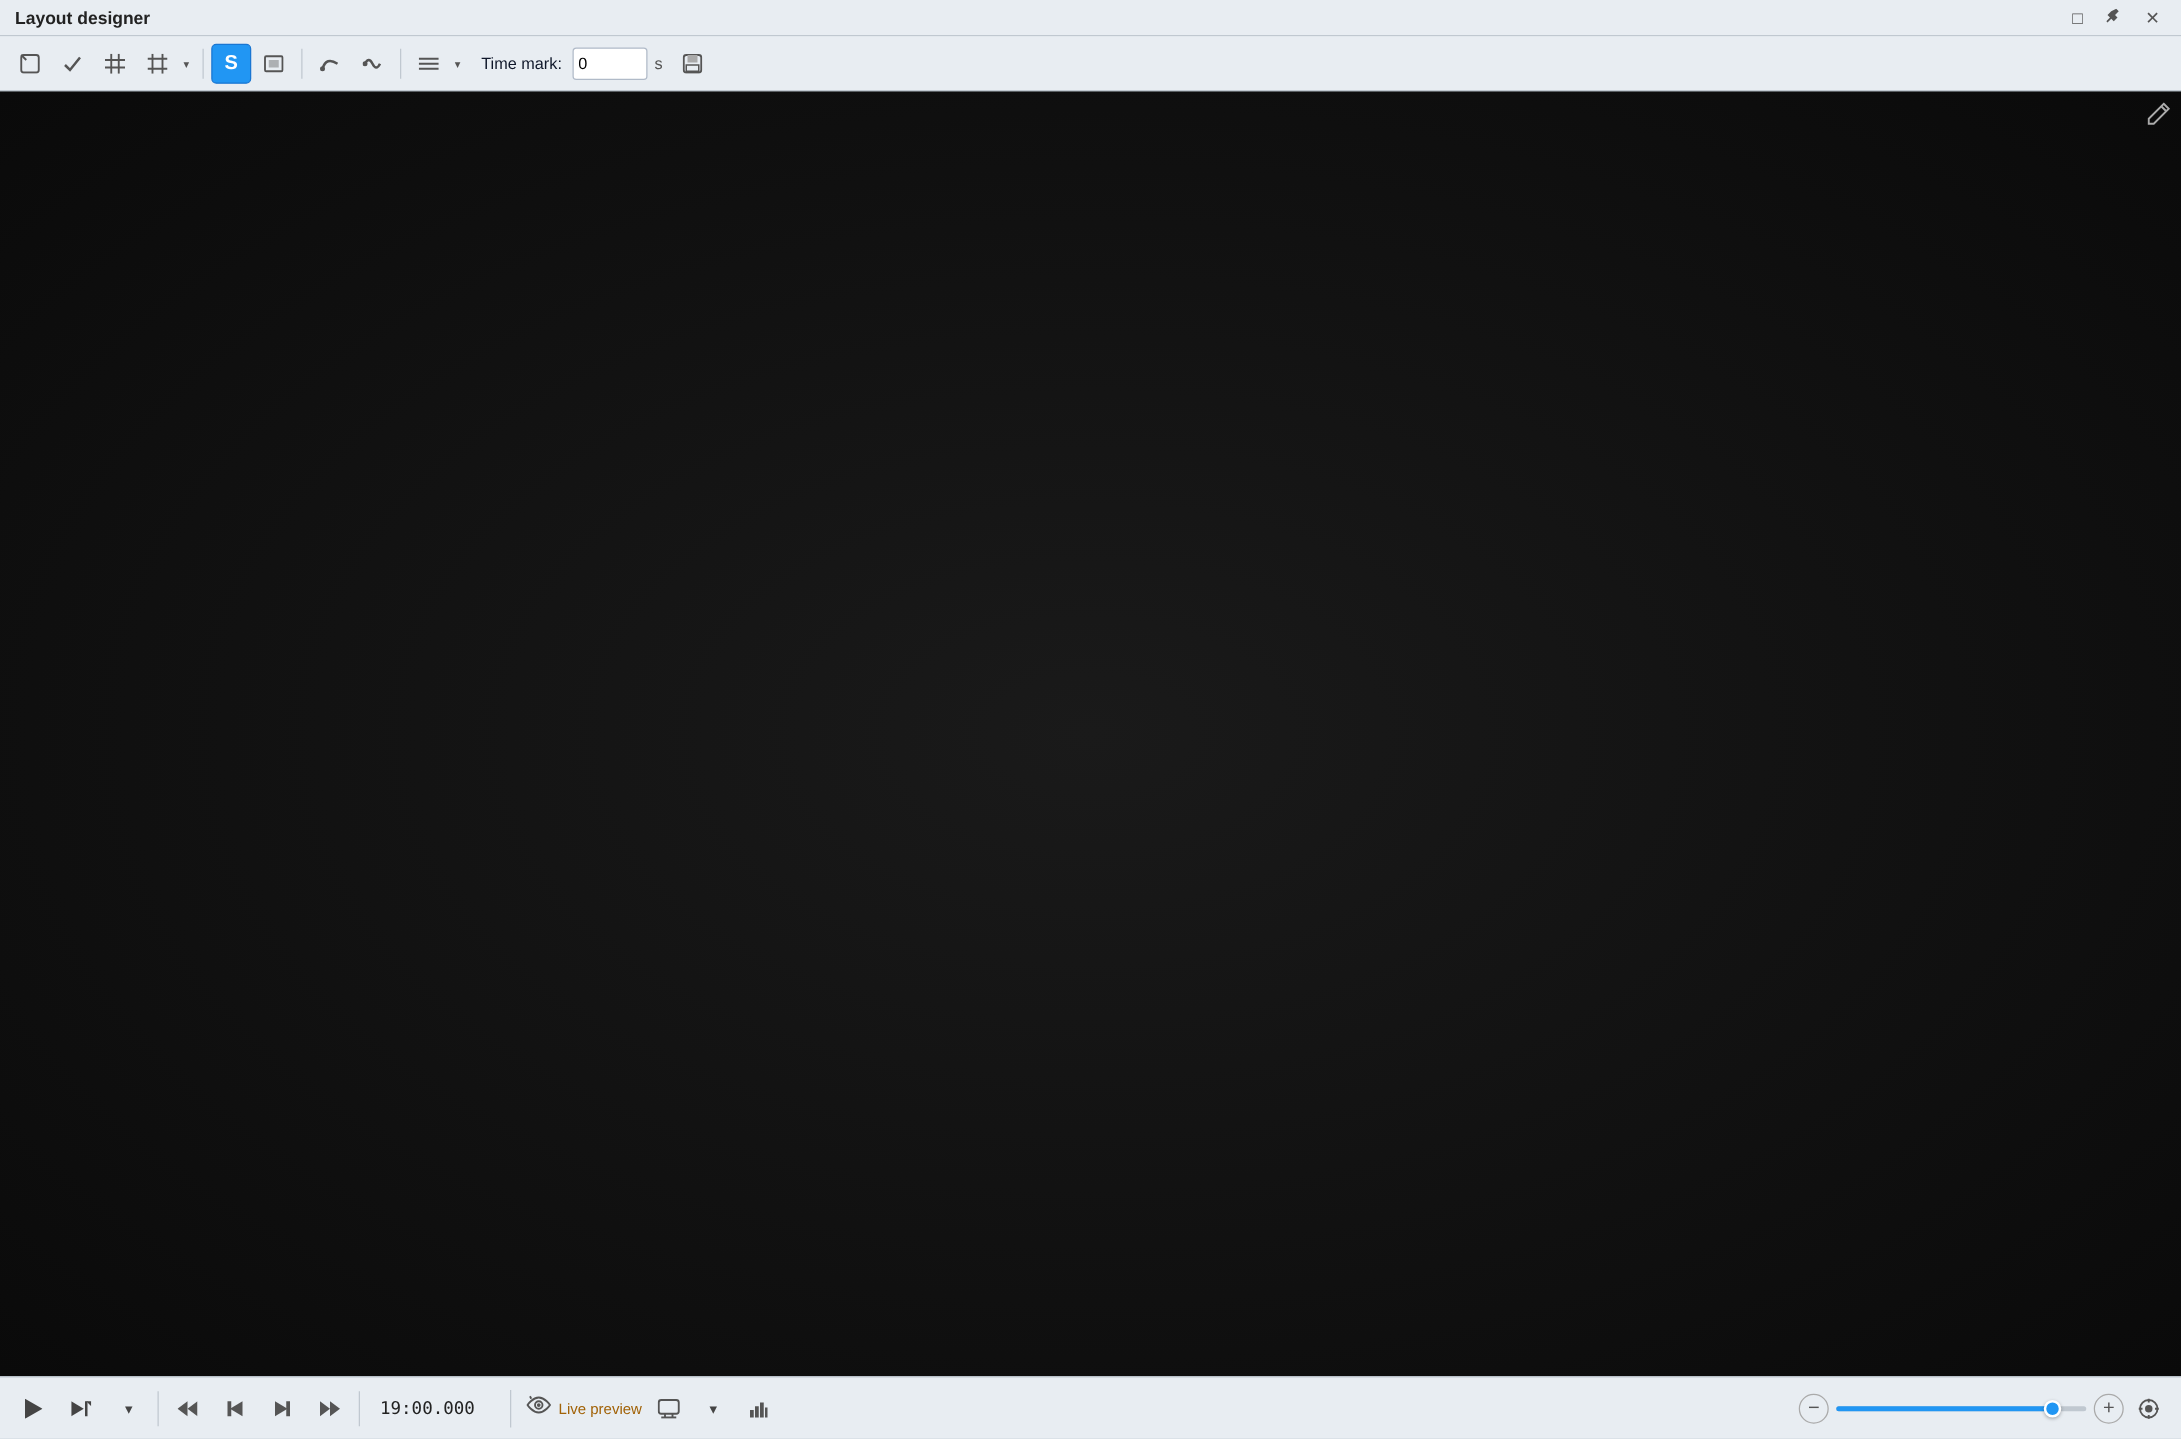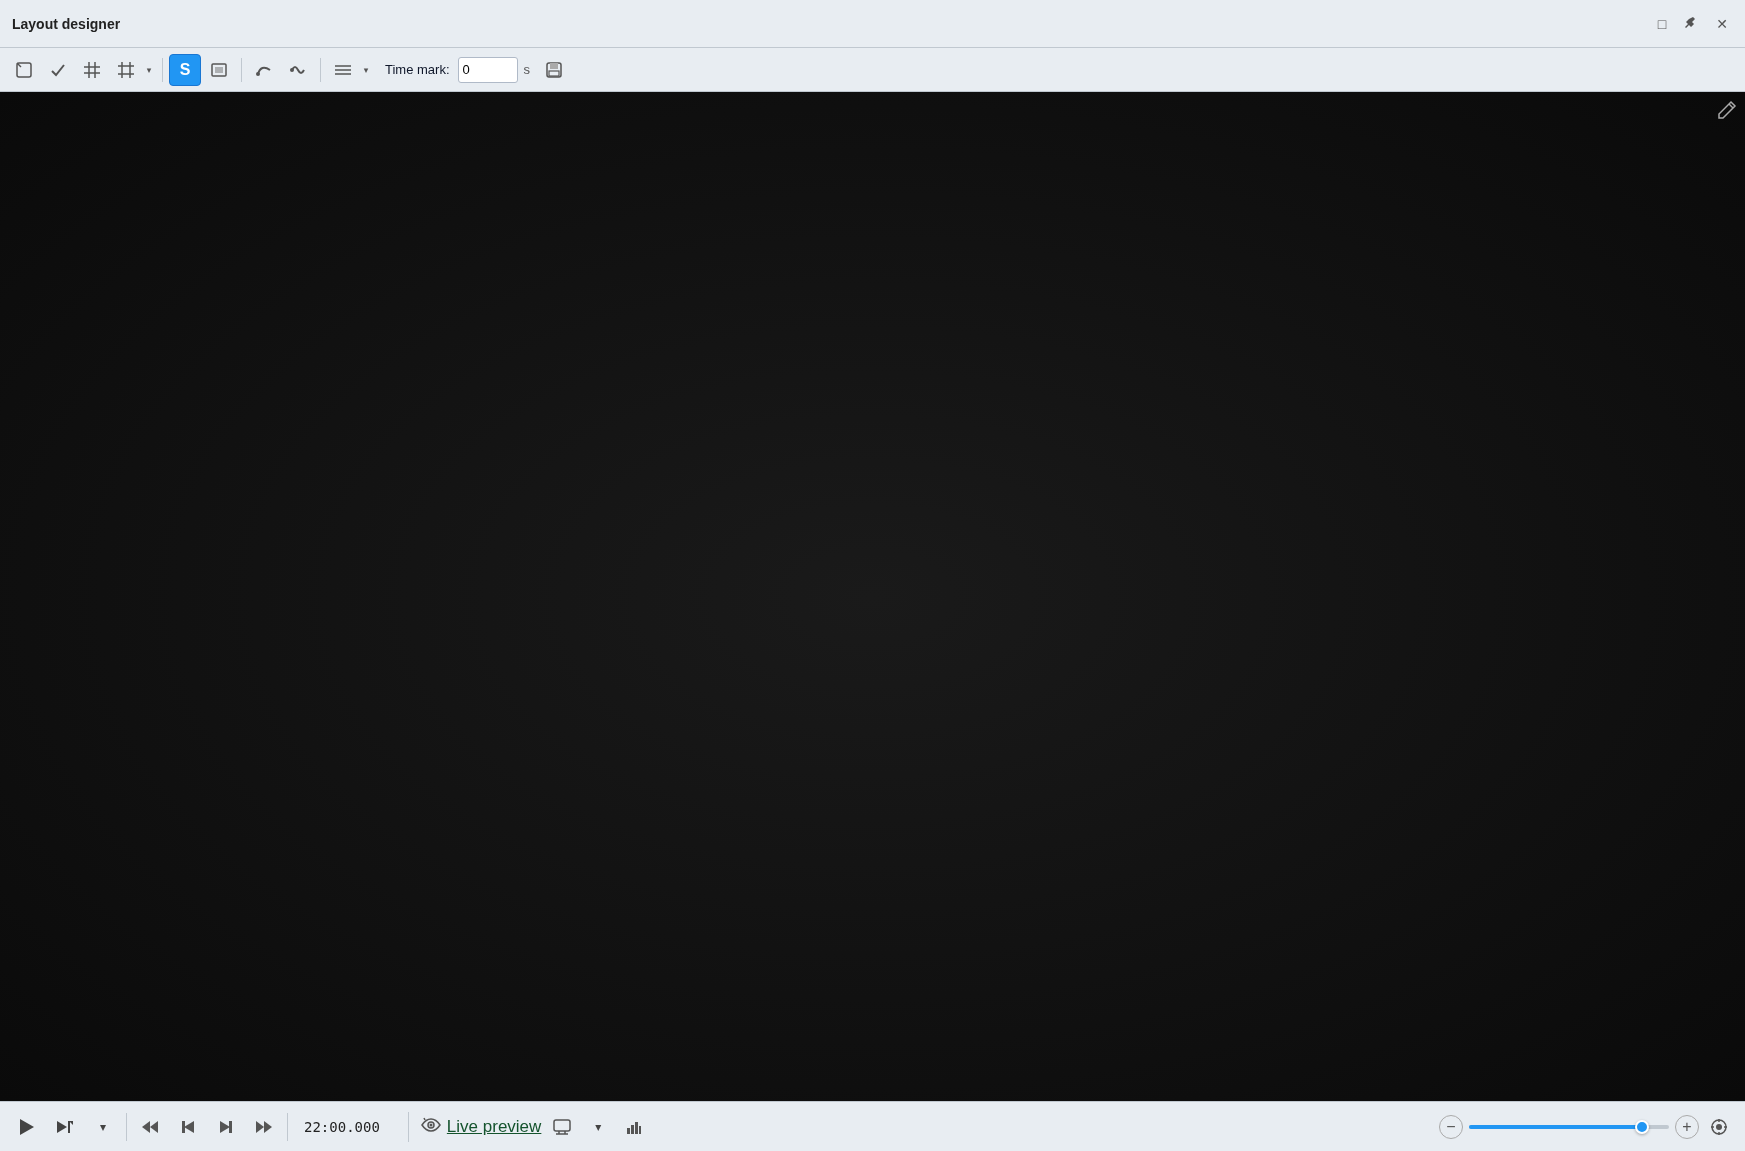--- a/index.html
+++ b/index.html
@@ -10,21 +10,21 @@
       width: 1745px;
       height: 1151px;
       overflow: hidden;
       display: flex;
       flex-direction: column;
     }
 
     
     #title-bar {
       background: #e8edf2;
-      height: 48px;
+      height: 29px;
       display: flex;
       align-items: center;
       padding: 0 12px;
       border-bottom: 1px solid #c0c8d0;
       justify-content: space-between;
       flex-shrink: 0;
     }
     #title-text {
       font-size: 14px;
       font-weight: 600;
@@ -161,23 +161,22 @@
     }
     #live-preview-section {
       display: flex;
       align-items: center;
       gap: 6px;
       margin-left: 12px;
       padding-left: 12px;
       border-left: 1px solid #c0c8d0;
     }
     #live-preview-text {
-      font-size: 17px;
-      color: #14532d;
-      text-decoration: underline;
+      font-size: 12px;
+      color: #a16207;
     }
     .bt-separator {
       width: 1px;
       height: 28px;
       background: #c0c8d0;
     }
     #zoom-section {
       margin-left: auto;
       display: flex;
       align-items: center;
@@ -702,21 +701,21 @@
   </button>
   <button class="bt-btn">
     <svg width="16" height="16" viewBox="0 0 16 16">
         <polygon points="0,2 8,8 0,14" fill="#555"></polygon>
         <polygon points="8,2 16,8 8,14" fill="#555"></polygon>
       </svg>
   </button>
 
   <div class="bt-separator"></div>
 
-  <span id="timecode">22:00.000</span>
+  <span id="timecode">19:00.000</span>
 
   <div id="live-preview-section">
     <span style="font-size:16px;color:#555;">
       <svg width="20" height="16" viewBox="0 0 20 16">
           <path d="M10 2 C5 2 1 8 1 8 C1 8 5 14 10 14 C15 14 19 8 19 8 C19 8 15 2 10 2Z" fill="none" stroke="#555" stroke-width="1.5"></path>
           <circle cx="10" cy="8" r="3" fill="none" stroke="#555" stroke-width="1.5"></circle>
           <circle cx="10" cy="8" r="1.5" fill="#555"></circle>
           <line x1="4" y1="3" x2="3" y2="1" stroke="#555" stroke-width="1.5"></line>
         </svg>
     </span>

